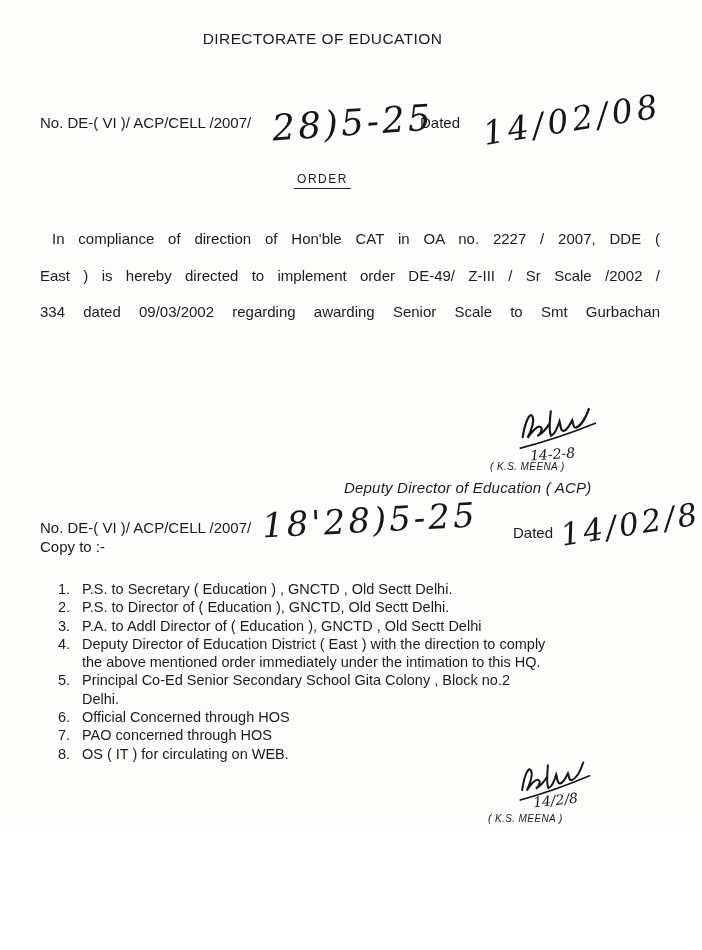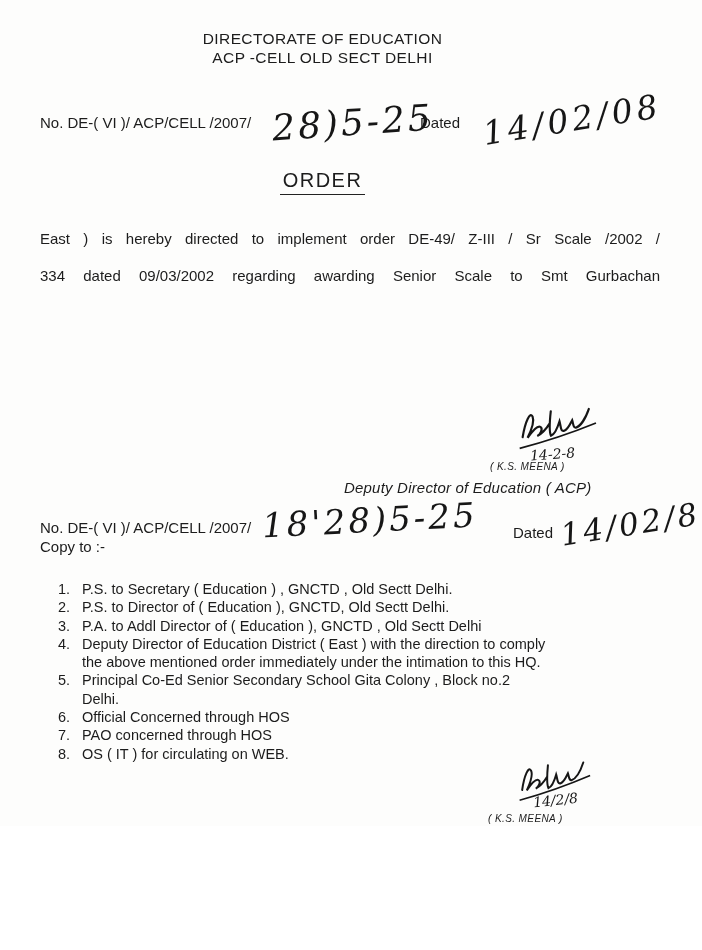--- a/index.html
+++ b/index.html
@@ -26,21 +26,21 @@
     color:#161616;
     white-space:nowrap;
   }
   .hw-ref1{position:absolute;left:272px;top:102px;font-size:36px;letter-spacing:3px;transform:rotate(-4deg);}
   .hw-date1{position:absolute;left:482px;top:100px;font-size:33px;letter-spacing:4px;transform:rotate(-9deg);}
   .hw-ref2{position:absolute;left:262px;top:500px;font-size:34px;letter-spacing:3px;transform:rotate(-3deg);}
   .hw-date2{position:absolute;left:560px;top:506px;font-size:31px;letter-spacing:3px;transform:rotate(-9deg);}
   
   .order-wrap{position:absolute;top:169px;left:0;width:645px;text-align:center;}
   .order-title{
-    display:inline-block;font-size:20px;letter-spacing:1.5px;
+    display:inline-block;font-size:12px;letter-spacing:1.5px;
     border-bottom:1.5px solid #222;padding:0 3px 2px 3px;
   }
   
   .para{position:absolute;top:221px;left:40px;right:42px;font-size:15px;}
   .para-line{line-height:36.6px;word-spacing:2px;}
   .jfy{text-align:justify;text-align-last:justify;}
   .indent{text-indent:12px;}
   .approval{position:absolute;top:368px;left:63px;font-size:15px;word-spacing:1px;}
   
   .sig-scribble{position:absolute;}
@@ -56,33 +56,33 @@
   .copy-item-num{width:24px;flex:0 0 24px;}
   .copy-item-text{white-space:pre-wrap;width:510px;}
 </style>
 </head>
 <body>
 
 <div class="page">
 
   <div class="letterhead">
     <div>DIRECTORATE OF EDUCATION</div>
-    <div>ACP -CELL OLD SECT DELHI</div>
   </div>
 
   <div class="ref-label" style="top:114px;">No. DE-( VI )/ ACP/CELL /2007/</div>
   <div class="hw hw-ref1">28)5-25</div>
   <div class="dated-label" style="left:420px;top:114px;">Dated</div>
   <div class="hw hw-date1">14/02/08</div>
 
   <div class="order-wrap">
     <span class="order-title">ORDER</span>
   </div>
 
   <div class="para">
+    <div class="para-line jfy indent">In compliance of direction of Hon'ble CAT in OA no. 2227 / 2007, DDE (</div>
     <div class="para-line jfy">East )  is hereby directed to implement order DE-49/ Z-III /  Sr Scale /2002 /</div>
     <div class="para-line jfy">334 dated 09/03/2002 regarding awarding Senior Scale to Smt Gurbachan</div>
   </div>
 
   <svg class="sig-scribble" style="left:512px;top:399px;transform:rotate(-5deg);" width="88" height="54" viewBox="0 0 90 55">
     <path d="M10 36 C14 20 20 10 22 16 C24 22 18 32 15 37 C20 31 26 25 29 27 C32 29 28 35 25 36 C30 34 36 28 39 24 M41 12 C39 22 37 32 39 37 C43 36 47 28 49 23 C50 28 49 34 53 33 C57 32 60 26 62 23 C63 27 62 31 65 31 C70 30 76 22 80 13" fill="none" stroke="#161616" stroke-width="2.2" stroke-linecap="round"></path>
     <path d="M6 47 C30 43 60 36 86 28" fill="none" stroke="#161616" stroke-width="1.8"></path>
   </svg>
   <div class="hw sig-date sig-date-top">14-2-8</div>
   <div class="sig-name" style="left:490px;top:461px;">( K.S. MEENA )</div>

